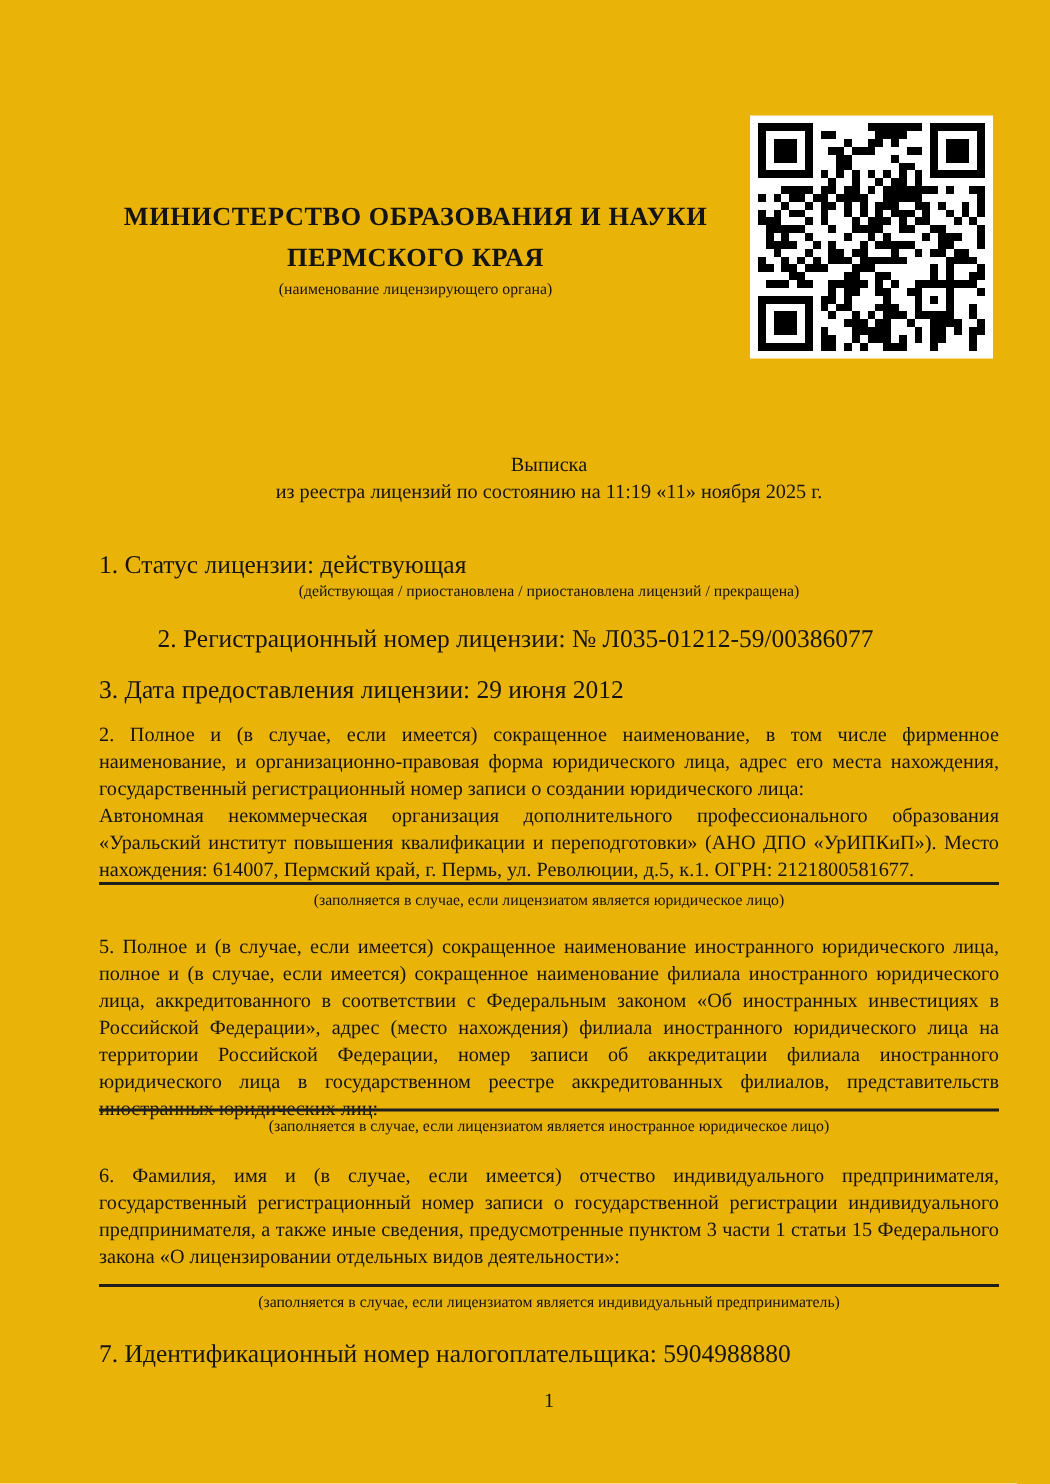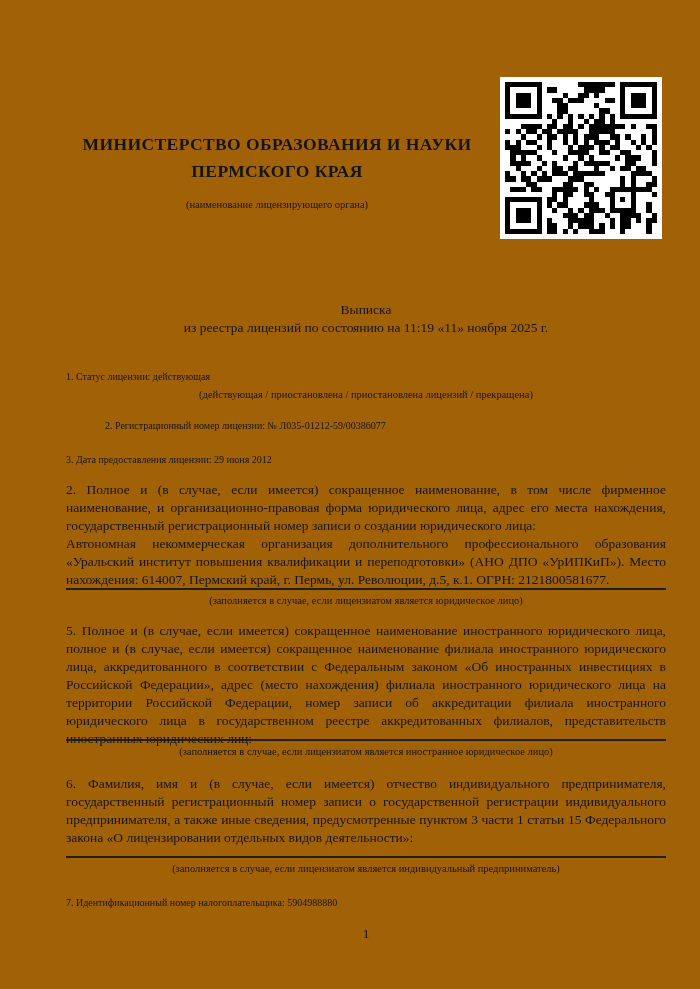--- a/index.html
+++ b/index.html
@@ -4,21 +4,21 @@
 <style>
   html, body {
     margin: 0;
     padding: 0;
     background: #ffffff;
   }
   .page {
     position: relative;
     width: 700px;
     height: 989px;
-    background: #a16207;
+    background: #eab308;
     font-family: "Liberation Serif", "DejaVu Serif", serif;
     color: #141414;
     overflow: hidden;
   }
   .abs { position: absolute; }
   .col { left: 66px; width: 600px; }
 
   
   .qr {
     left: 500px; top: 77px;
@@ -34,35 +34,35 @@
     text-align: center;
   }
   .header .h1 {
     font-size: 17.5px;
     font-weight: bold;
     line-height: 27px;
     letter-spacing: 0.4px;
     white-space: nowrap;
   }
   .header .hcap {
-    margin-top: 13px;
+    margin-top: 2px;
     font-size: 10.5px;
     line-height: 13px;
   }
 
   
   .title {
     top: 301px;
     text-align: center;
     font-size: 13.5px;
     line-height: 18px;
   }
 
   
-  .line   { font-size: 10px; line-height: 18px; }
+  .line   { font-size: 17px; line-height: 18px; }
   .para   { font-size: 13.5px; line-height: 18px; text-align: justify; }
   .cap    { font-size: 10.5px; line-height: 13px; text-align: center; }
   .rule   { height: 0; border-top: 2px solid #1f1f1f; }
 
   .b-item1 { top: 368px; }
   .cap1    { top: 388px; }
   .b-item2 { top: 417px; margin-left: 39px; }
   .b-item3 { top: 451px; }
   .b-item4 { top: 481px; }
   .rule4   { top: 588px; }

